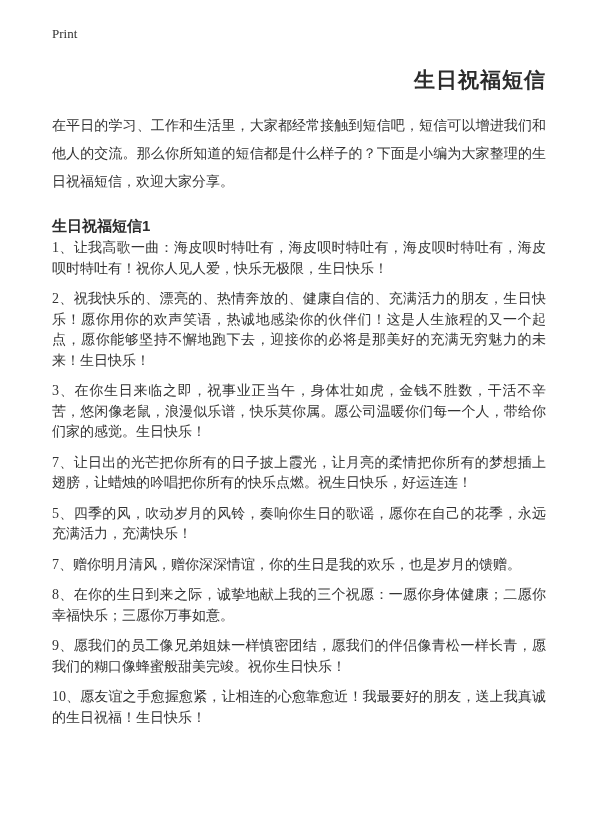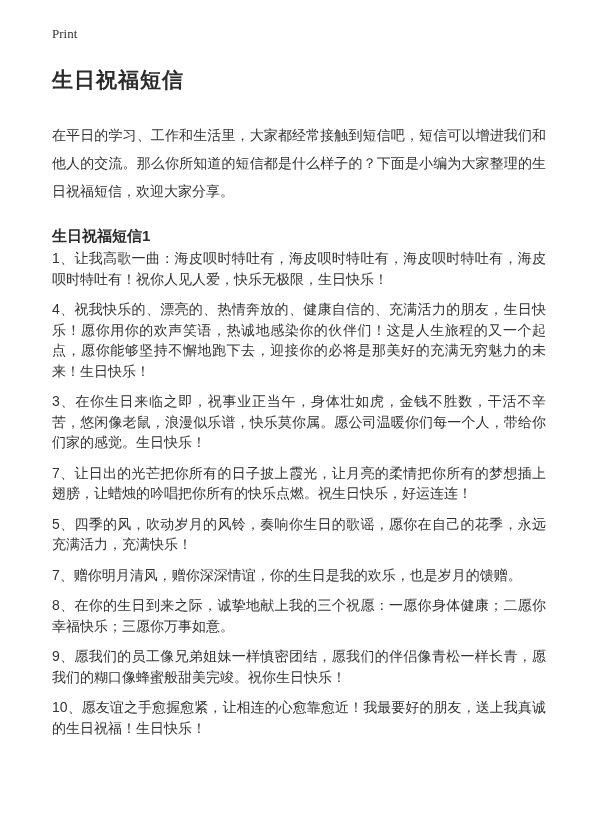--- a/index.html
+++ b/index.html
@@ -25,23 +25,23 @@
     display: inline-block;
     font-family: "Liberation Serif", "DejaVu Serif", serif;
     font-size: 13px;
     color: #333333;
     text-decoration: none;
     margin: 0 0 0 0;
   }
   .doc-title {
     font-size: 21px;
     font-weight: bold;
-    text-align: left;
+    text-align: right;
     color: #2b2b2b;
-    margin: 24px 0 27px 0;
+    margin: 24px 0 17px 0;
     letter-spacing: 1px;
   }
   .subtitle {
     font-size: 14px;
     line-height: 20px;
     margin: 0 0 11px 0;
   }
   .intro {
     font-size: 14px;
     line-height: 28px;
@@ -52,39 +52,40 @@
     font-size: 15px;
     font-weight: bold;
     color: #2b2b2b;
     margin: 0 0 2px 0;
   }
   .message-item {
     font-size: 14px;
     line-height: 20.5px;
     text-align: justify;
     margin: 0 0 10px 0;
+    font-family: Liberation Serif, serif;
   }
 </style>
 </head>
 <body style="color: rgb(51, 51, 51); background: rgb(255, 255, 255);">
 
 <div class="page">
 
   <a href="#" class="print-link">Print</a>
 
   <h1 class="doc-title">生日祝福短信</h1>
 
 
   <p class="intro">在平日的学习、工作和生活里，大家都经常接触到短信吧，短信可以增进我们和他人的交流。那么你所知道的短信都是什么样子的？下面是小编为大家整理的生日祝福短信，欢迎大家分享。</p>
 
   <h2 class="section-heading">生日祝福短信1</h2>
 
   <div>
     <p class="message-item">1、让我高歌一曲：海皮呗时特吐有，海皮呗时特吐有，海皮呗时特吐有，海皮呗时特吐有！祝你人见人爱，快乐无极限，生日快乐！</p>
-    <p class="message-item">4、祝我快乐的、漂亮的、热情奔放的、健康自信的、充满活力的朋友，生日快乐！愿你用你的欢声笑语，热诚地感染你的伙伴们！这是人生旅程的又一个起点，愿你能够坚持不懈地跑下去，迎接你的必将是那美好的充满无穷魅力的未来！生日快乐！</p>
+    <p class="message-item">2、祝我快乐的、漂亮的、热情奔放的、健康自信的、充满活力的朋友，生日快乐！愿你用你的欢声笑语，热诚地感染你的伙伴们！这是人生旅程的又一个起点，愿你能够坚持不懈地跑下去，迎接你的必将是那美好的充满无穷魅力的未来！生日快乐！</p>
     <p class="message-item">3、在你生日来临之即，祝事业正当午，身体壮如虎，金钱不胜数，干活不辛苦，悠闲像老鼠，浪漫似乐谱，快乐莫你属。愿公司温暖你们每一个人，带给你们家的感觉。生日快乐！</p>
     <p class="message-item">7、让日出的光芒把你所有的日子披上霞光，让月亮的柔情把你所有的梦想插上翅膀，让蜡烛的吟唱把你所有的快乐点燃。祝生日快乐，好运连连！</p>
     <p class="message-item">5、四季的风，吹动岁月的风铃，奏响你生日的歌谣，愿你在自己的花季，永远充满活力，充满快乐！</p>
     <p class="message-item">7、赠你明月清风，赠你深深情谊，你的生日是我的欢乐，也是岁月的馈赠。</p>
     <p class="message-item">8、在你的生日到来之际，诚挚地献上我的三个祝愿：一愿你身体健康；二愿你幸福快乐；三愿你万事如意。</p>
     <p class="message-item">9、愿我们的员工像兄弟姐妹一样慎密团结，愿我们的伴侣像青松一样长青，愿我们的糊口像蜂蜜般甜美完竣。祝你生日快乐！</p>
     <p class="message-item">10、愿友谊之手愈握愈紧，让相连的心愈靠愈近！我最要好的朋友，送上我真诚的生日祝福！生日快乐！</p>
   </div>
 
 </div>

